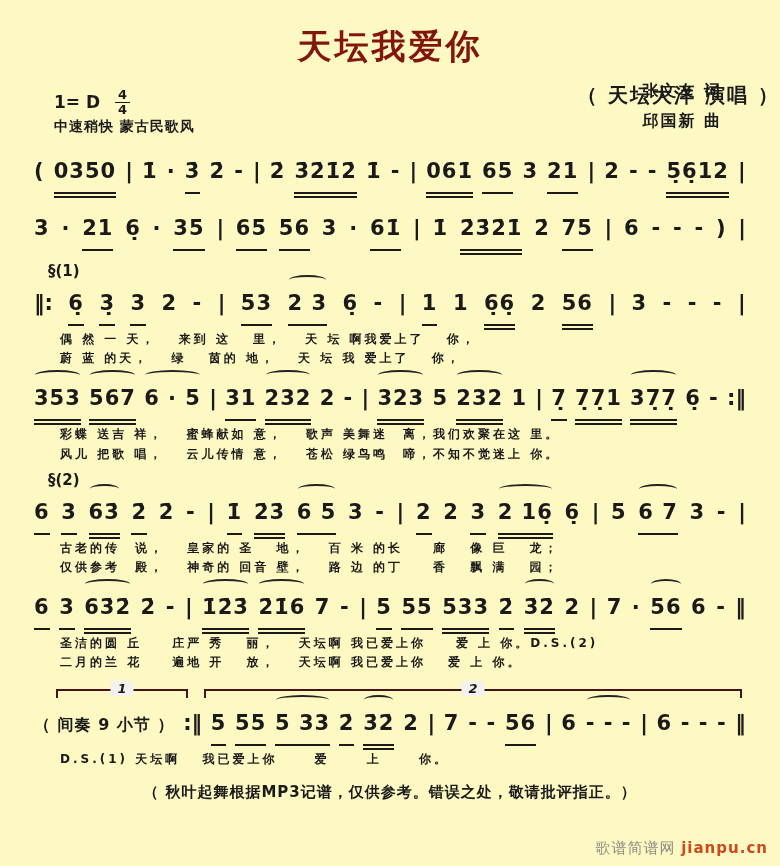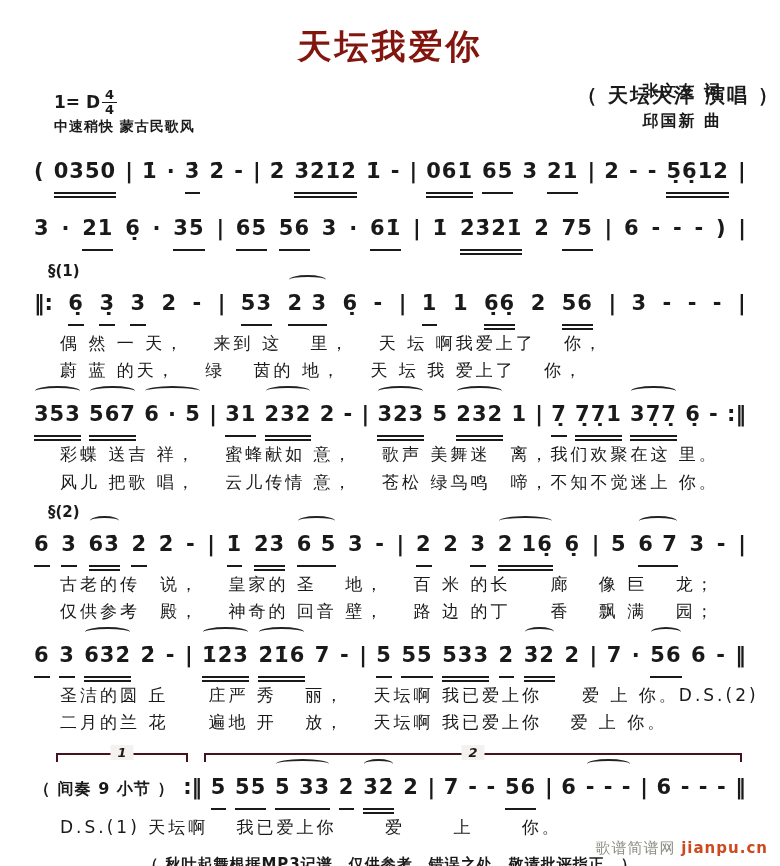--- a/index.html
+++ b/index.html
@@ -1,21 +1,21 @@
 <!DOCTYPE html>
 <html><head>
 <meta charset="utf-8">
 <style>
   html,body{margin:0;padding:0;}
   body{background:#e8e7e4;}
   .page{
     position:relative;
     width:780px;height:866px;
     margin:0 auto;
-    background:#ffffff;
+    background:#fef9c3;
     font-family:"DejaVu Sans","Liberation Sans",sans-serif;
     color:#1a1a1a;
     overflow:hidden;
   }
   
   .header{position:relative;height:146px;}
   .title{
     text-align:center;padding-top:24px;
     font-size:34px;font-weight:bold;letter-spacing:3px;
     color:#82150e;
@@ -25,21 +25,21 @@
     font-size:20px;font-weight:bold;letter-spacing:2px;
   }
   .credits{
     position:absolute;right:58px;top:66px;
     font-size:16px;font-weight:bold;line-height:1.9;letter-spacing:2px;
     text-align:right;
     margin-top:10px;
   }
   .keyrow{
     position:absolute;left:54px;top:88px;
-    font-size:17px;font-weight:bold;display:flex;align-items:center;gap:2px;
+    font-size:17px;font-weight:bold;display:flex;align-items:center;gap:15px;
   }
   .frac{display:inline-flex;flex-direction:column;text-align:center;font-size:13px;line-height:1.05;font-weight:bold;}
   .frac .top{border-bottom:1.5px solid #1a1a1a;padding:0 3px;}
   .tempo{
     position:absolute;left:54px;top:118px;
     font-size:14px;font-weight:bold;letter-spacing:1px;
   }
   
   .score{padding:2px 34px 0 34px;}
   .system{margin-bottom:7px;}
@@ -53,21 +53,21 @@
   .tok.u1{border-bottom:2px solid #1a1a1a;}
   .tok.u2{border-bottom:6px double #1a1a1a;}
   .tok.arc::before{
     content:"";position:absolute;left:1px;right:1px;top:-7px;height:8px;
     border-top:2px solid #222;
     border-top-left-radius:100%;border-top-right-radius:100%;
   }
   .tok.bar{letter-spacing:0;}
   .tok.lbl{font-size:16px;letter-spacing:1px;font-weight:bold;}
   .lyric{
-    font-size:17px;font-weight:normal;letter-spacing:3px;
+    font-size:12px;font-weight:bold;letter-spacing:3px;
     padding-left:26px;line-height:1.6;white-space:pre;
   }
   
   .volta-row{position:relative;height:20px;margin-top:4px;}
   .vbracket{position:absolute;top:9px;border-top:2px solid #45131e;}
   .vbracket::before,.vbracket::after{
     content:"";position:absolute;top:0;width:2px;height:7px;background:#45131e;
   }
   .vbracket::before{left:0;}
   .vbracket::after{right:0;}

